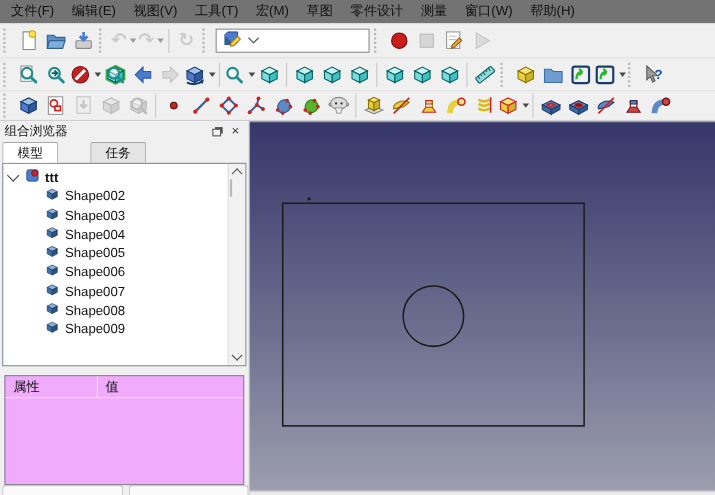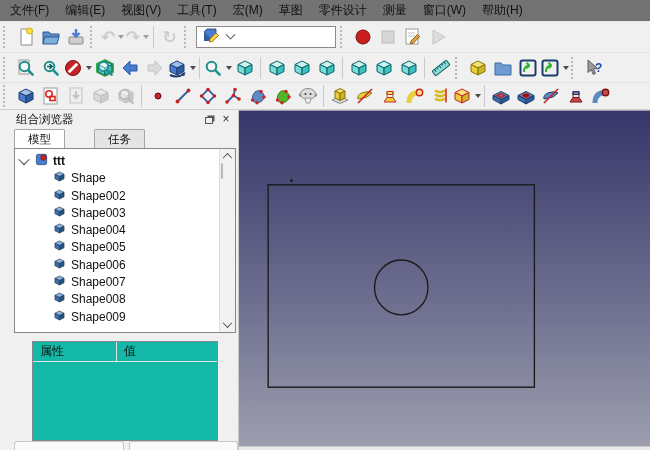--- a/index.html
+++ b/index.html
@@ -17,21 +17,21 @@
   .tbtn svg { display:block; }
   .grip { width:7px; height:22px; border-left:2px dotted #b8b8b8; margin:0 3px 0 2px; }
   .tsep { width:1px; height:22px; background:#c9c9c9; margin:0 3px; }
   .dd { width:0; height:0; border-left:3px solid transparent; border-right:3px solid transparent; border-top:4px solid #4a4a4a; margin-left:2px; }
   .g { font-family:"DejaVu Sans",sans-serif; font-size:17px; line-height:1; color:#a9a9a9; font-weight:bold; }
 
   .combo { display:flex; align-items:center; width:140px; height:22px; background:#fff; border:1px solid #8a8a8a; padding:0 5px; gap:5px; margin:0 2px; }
   .combo-label { font-family:"Liberation Mono","DejaVu Sans Mono",monospace; font-size:12px; flex:1; white-space:nowrap; }
   .combo-chevron { width:7px; height:7px; border-right:1.6px solid #555; border-bottom:1.6px solid #555; transform:rotate(45deg) translate(-2px,-2px); }
 
-  #main { display:flex; height:340px;padding-left:12px; }
+  #main { display:flex; height:340px; }
   #left-panel { width:227px; background:#f0f0f0; display:flex; flex-direction:column; border-right:1px solid #c9c9c9; }
   .panel-title { height:19px; display:flex; align-items:center; padding:0 4px; font-size:11.5px; }
   .panel-title-label { flex:1; }
   .pt-btn { width:16px; height:14px; display:flex; align-items:center; justify-content:center; color:#444; }
   .float-glyph { width:8px; height:7px; border:1px solid #555; box-shadow:2px -2px 0 -0.5px #555; margin:2px 2px 0 0; }
   .close-glyph { font-size:12px; line-height:1; color:#333; }
 
   #tabs { height:20px; display:flex; padding:1px 0 0 2px;gap:28px; }
   .tab { padding:2px 13px 0 13px; font-size:11.5px; border:1px solid #a7a7a7; border-bottom:none; background:#e4e4e4; margin-right:1px; border-radius:2px 2px 0 0; height:19px; }
   .tab.active { background:#ffffff; position:relative; z-index:2; }
@@ -43,21 +43,21 @@
   .tlabel.bold { font-weight:bold; }
   .exp { width:8px; height:8px; border-right:1.6px solid #444; border-bottom:1.6px solid #444; transform:rotate(45deg) translate(-1px,-1px); margin-right:2px; }
   #tree-scroll { position:absolute; right:0; top:0; bottom:0; width:16px; background:#f2f2f2; border-left:1px solid #dcdcdc; display:flex; flex-direction:column; align-items:center; }
   .sb-btn { height:15px; width:100%; display:flex; align-items:center; justify-content:center; }
   .sb-up { width:7px; height:7px; border-left:1.6px solid #555; border-top:1.6px solid #555; transform:rotate(45deg) translate(1px,1px); }
   .sb-down { width:7px; height:7px; border-right:1.6px solid #555; border-bottom:1.6px solid #555; transform:rotate(45deg) translate(-1px,-1px); }
   .sb-track { flex:1; width:100%; padding:0 1px; }
   .sb-thumb { width:100%; height:128px; background:#d9d9d9; border:1px solid #b9b9b9; border-radius:1px; }
 
   .vsplit { height:8px; }
-  #props { margin:0 20px; background:#14b8a6; border:1px solid #828790; height:104px; }
+  #props { margin:0 4px; background:#f0abfc; border:1px solid #828790; height:104px; }
   .props-header { display:flex; height:20px; align-items:center; border-bottom:1px solid #e4e4e4; }
   .pcell { padding:0 7px; font-size:12px; height:100%; display:flex; align-items:center; }
   .pcell.first { width:84px; border-right:1px solid #e4e4e4; }
   #panel-bottom { height:9px; display:flex; gap:5px; padding-left:2px; }
   .stub { width:112px; border:1px solid #c6c6c6; border-bottom:none; background:#fafafa; border-radius:3px 3px 0 0; }
 
   #right-col { flex:1; display:flex; flex-direction:column; }
   #viewport { flex:1; position:relative; border-top:1px solid #9a9ab2; }
   #viewport svg { position:absolute; left:0; top:0; width:100%; height:100%; }
   #mdi-strip { height:4px; background:#e9e9e9; border-top:1px solid #c4c4c4; }
@@ -604,28 +604,20 @@
         </div>
       <div id="tree">
         <div id="tree-rows">
             <div class="trow">
               <span class="exp"></span>
               <span><svg viewBox="0 0 20 20" width="13" height="13">
                   <rect x="2" y="2" width="16" height="16" rx="3" fill="#4a7bd0" stroke="#1d3c6e"></rect>
                   <circle cx="13" cy="7" r="4.2" fill="#cc2222" stroke="#7d1010"></circle>
                 </svg></span>
               <span class="tlabel bold">ttt</span>
-            </div>
-            <div class="trow child">
-              <span><svg viewBox="0 0 20 20" width="13" height="13">
-                  <polygon points="3,6.5 10,3 17,6.5 10,10" fill="#8fb2dd" stroke="#1d3c5f"></polygon>
-                  <polygon points="3,6.5 10,10 10,17 3,13.5" fill="#3c6ea8" stroke="#1d3c5f"></polygon>
-                  <polygon points="10,10 17,6.5 17,13.5 10,17" fill="#28527f" stroke="#1d3c5f"></polygon>
-                </svg></span>
-              <span class="tlabel">Shape</span>
             </div>
             <div class="trow child">
               <span><svg viewBox="0 0 20 20" width="13" height="13">
                   <polygon points="3,6.5 10,3 17,6.5 10,10" fill="#8fb2dd" stroke="#1d3c5f"></polygon>
                   <polygon points="3,6.5 10,10 10,17 3,13.5" fill="#3c6ea8" stroke="#1d3c5f"></polygon>
                   <polygon points="10,10 17,6.5 17,13.5 10,17" fill="#28527f" stroke="#1d3c5f"></polygon>
                 </svg></span>
               <span class="tlabel">Shape002</span>
             </div>
             <div class="trow child">

